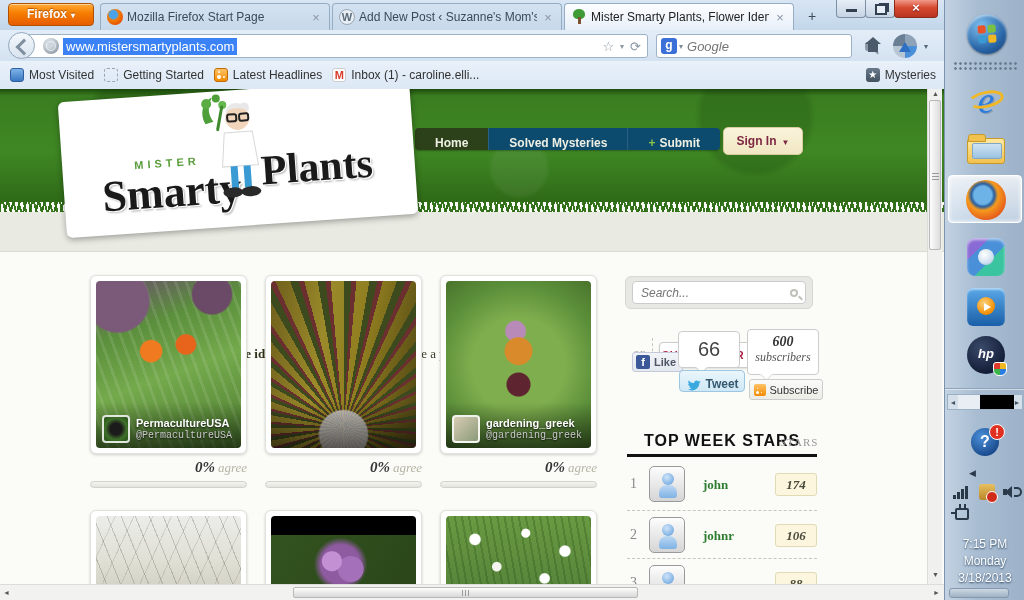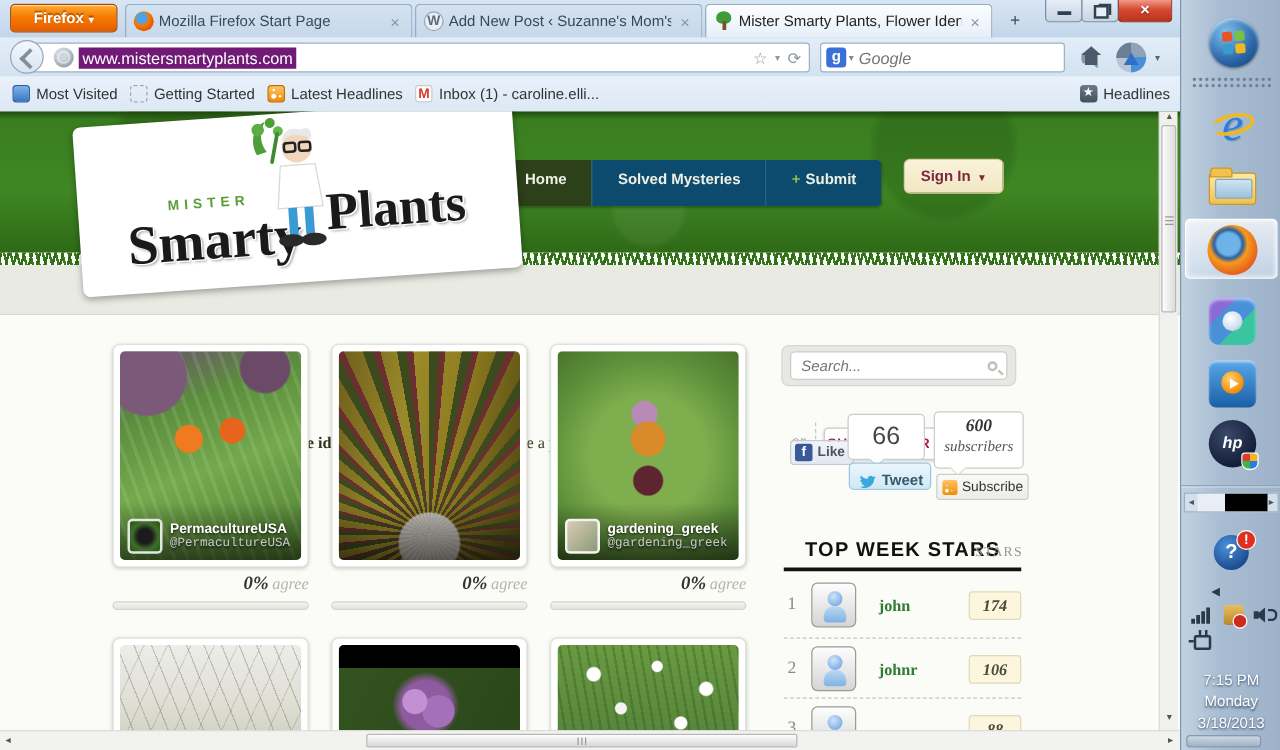--- a/index.html
+++ b/index.html
@@ -46,21 +46,21 @@
     background:linear-gradient(#e3edf8,#d3e2f1); }
   .back-btn { position:absolute; left:8px; top:2px; width:27px; height:27px; border-radius:50%;
     border:1px solid #93a7bd; background:linear-gradient(#f4f8fc,#d9e4ef); z-index:3; cursor:pointer; }
   .back-btn::after { content:""; position:absolute; left:9px; top:8px; width:9px; height:9px;
     border-left:3px solid #7f8f9f; border-bottom:3px solid #7f8f9f; transform:rotate(45deg); }
   .url-field { position:absolute; left:24px; top:4px; width:624px; height:24px; background:#fff;
     border:1px solid #9db1c7; border-radius:3px; display:flex; align-items:center; padding-left:16px; }
   .globe-ico { width:16px; height:16px; border-radius:50%; margin:0 4px 0 2px; flex:0 0 16px;
     background:radial-gradient(circle at 40% 35%, #cfd6dd 0 30%, #9aa5b0 70%, #7d8892 100%); position:relative; }
   .globe-ico::after{ content:""; position:absolute; inset:3px; border-radius:50%; border:1px solid rgba(255,255,255,.65); }
-  .url-text { font-size:13px; color:#fff; background:#701a75; padding:1px 3px; }
+  .url-text { font-size:13px; color:#fff; background:#3b82f6; padding:1px 3px; }
   .url-icons { margin-left:auto; display:flex; align-items:center; padding-right:6px; color:#8a97a5; }
   .url-icons span { margin-left:6px; font-size:13px; cursor:pointer; }
   .search-field { position:absolute; left:656px; top:4px; width:196px; height:24px; background:#fff;
     border:1px solid #9db1c7; border-radius:3px; display:flex; align-items:center; padding:0 4px; }
   .g-ico { width:16px; height:16px; border-radius:3px; background:#3a6fd8; color:#fff; font-size:12px;
     font-weight:bold; text-align:center; line-height:15px; flex:0 0 16px; }
   .search-caret { font-size:8px; color:#7a8a99; margin:0 4px 0 2px; }
   .search-ph { flex:1; font-size:13px; font-style:italic; color:#9aa5b0; border:none; outline:none; background:transparent; font-family:"Liberation Sans",sans-serif; }
   .lens { width:9px; height:9px; border:2px solid #8a97a5; border-radius:50%; position:relative; margin-right:4px; cursor:pointer; }
   .lens::after { content:""; position:absolute; left:7px; top:7px; width:5px; height:2px; background:#8a97a5; transform:rotate(45deg); }
@@ -111,21 +111,21 @@
   
   .logo-card { position:absolute; left:62px; top:1px; width:352px; height:136px; background:#fff;
     border-radius:6px; box-shadow:0 2px 6px rgba(0,0,0,.35); transform:rotate(-4deg); z-index:5; padding-top:14px; }
   .logo-inner { position:relative; width:100%; height:100%; }
   .logo-mister { position:absolute; left:72px; top:48px; color:#5a9e3c; font-size:11px; font-weight:bold; letter-spacing:4px; }
   .logo-smarty { position:absolute; left:38px; top:58px; font-family:"Liberation Serif",serif; font-weight:bold; font-size:44px; color:#1a1a1a; text-shadow:1px 1px 0 #fff, 2px 2px 2px rgba(0,0,0,.3); }
   .logo-plants { position:absolute; left:198px; top:44px; font-family:"Liberation Serif",serif; font-weight:bold; font-size:42px; color:#1a1a1a; text-shadow:1px 1px 0 #fff, 2px 2px 2px rgba(0,0,0,.3); }
   .mascot { position:absolute; left:138px; top:-12px; }
 
   
-  .site-nav { position:absolute; left:400px; top:39px; height:37px; display:flex; border-radius:4px; overflow:hidden; box-shadow:0 1px 2px rgba(0,0,0,.3);text-align:center; }
+  .site-nav { position:absolute; left:415px; top:39px; height:22px; display:flex; border-radius:4px; overflow:hidden; box-shadow:0 1px 2px rgba(0,0,0,.3);text-align:center; }
   .nav-item { background:#0c4a6e; color:#eef0e4; font-size:12px; font-weight:bold; line-height:30px; padding:0 20px; cursor:pointer; border-left:1px solid rgba(255,255,255,.12); }
   .nav-item:first-child { border-left:none; background:#2c4019; }
   .nav-item .plus { color:#8ac24a; margin-right:4px; }
   .signin-btn { position:absolute; left:723px; top:38px; width:80px; height:28px; background:linear-gradient(#faf3da,#f1e7c4);
     border:1px solid #d8ccA0; border-radius:5px; color:#7d2740; font-size:12px; font-weight:bold; text-align:center; line-height:26px; cursor:pointer; }
   .signin-btn .sc { font-size:8px; margin-left:5px; }
 
   
   .pcard { position:absolute; width:157px; background:#fff; border:1px solid #e2e2dc; border-radius:6px;
     box-shadow:0 1px 3px rgba(0,0,0,.18); padding:5px; }
@@ -361,21 +361,21 @@
       <span class="bm-item">
         <span class="bico bico-rss"></span>
         <span>Latest Headlines</span>
       </span>
       <span class="bm-item">
         <span class="bico bico-gmail">M</span>
         <span>Inbox (1) - caroline.elli...</span>
       </span>
       <span class="bm-item bm-right">
         <span class="bico bico-star">★</span>
-        <span>Headlines</span>
+        <span>Mysteries</span>
       </span>
     </div>
 
     <div class="viewport">
 
       <div class="site-header"></div>
       <div class="grass-fringe"></div>
 
       <div class="tagline-strip">
         <div class="tagline">

